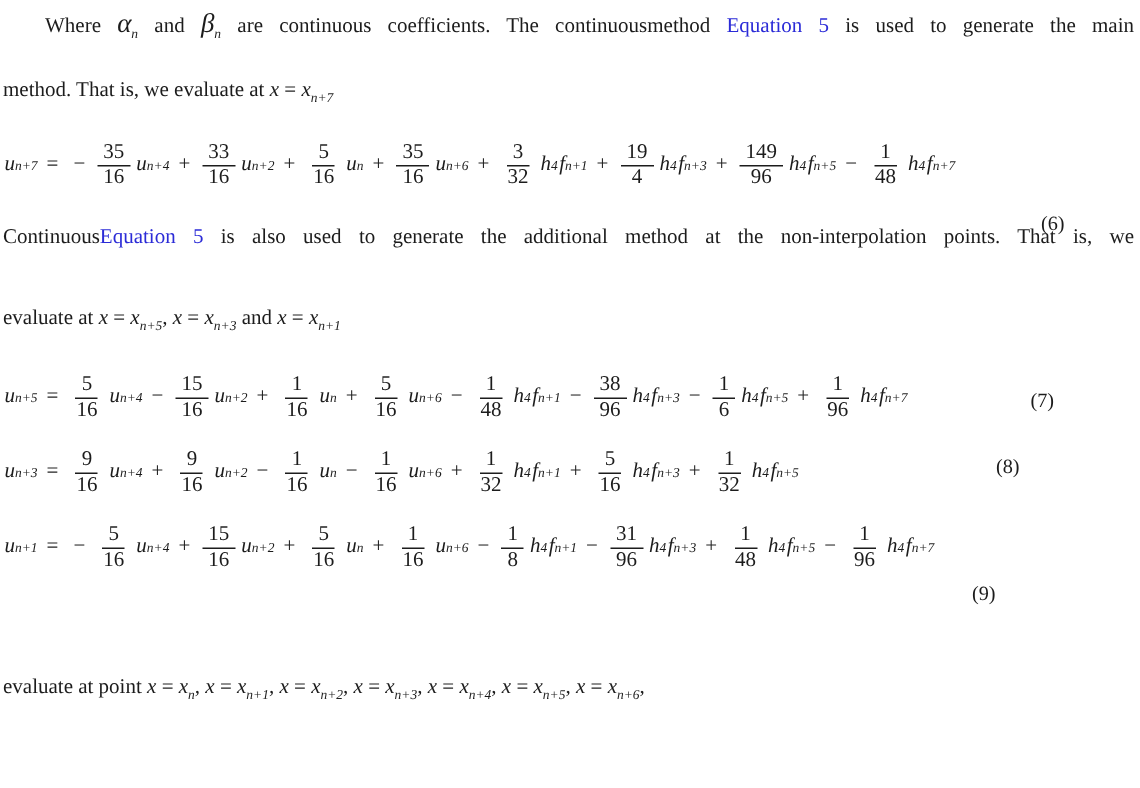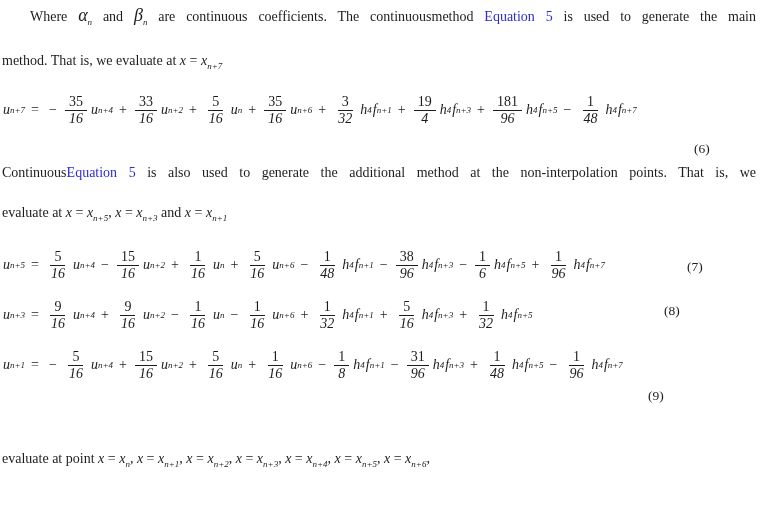--- a/index.html
+++ b/index.html
@@ -32,21 +32,21 @@
   }
   .mvar{font-style:italic;margin-left:1px;}
   .msub{font-size:9px;font-style:italic;vertical-align:-4px;margin-right:1px;}
   .msup{font-size:9px;font-style:italic;vertical-align:6px;}
   .sgn{margin:0 5px;}
   .frac{
     display:inline-flex;flex-direction:column;align-items:center;
     line-height:1.12;margin:16px 3px;
   }
   .num{padding:0 4px;border-bottom:1px solid currentColor;}
-  .den{padding:0 4px;font-style:italic;}
+  .den{padding:0 4px;}
   .eqlabel{position:absolute;font-size:13.5px;}
 </style>
 </head>
 <body>
 
 <div class="page">
 
   <div class="line indent just" style="top:5px"><span class="t">Where </span><span class="greek">α</span><span class="sb">n</span><span class="t"> and </span><span class="greek">β</span><span class="sb">n</span><span class="t"> are continuous coefficients. The continuousmethod </span><span class="lnk">Equation 5</span><span class="t"> is used to generate the main</span></div>
   <div class="line" style="top:51px"><span class="t">method. That is, we evaluate at </span><span class="mi">x</span><span class="t"> = </span><span class="mi">x</span><span class="sb">n+7</span></div>
 
@@ -95,40 +95,40 @@
       <span class="frac">
         <span class="num">19</span>
         <span class="den">4</span>
       </span>
       <span class="mvar">h</span>
       <span class="msup">4</span>
       <span class="mvar">f</span>
       <span class="msub">n+3</span>
       <span class="sgn">+</span>
       <span class="frac">
-        <span class="num">181</span>
+        <span class="num">149</span>
         <span class="den">96</span>
       </span>
       <span class="mvar">h</span>
       <span class="msup">4</span>
       <span class="mvar">f</span>
       <span class="msub">n+5</span>
       <span class="sgn">−</span>
       <span class="frac">
         <span class="num">1</span>
         <span class="den">48</span>
       </span>
       <span class="mvar">h</span>
       <span class="msup">4</span>
       <span class="mvar">f</span>
       <span class="msub">n+7</span>
     </div>
   <div class="eqlabel" style="top:141px;left:694px">(6)</div>
 
-  <div class="line just" style="top:163px"><span class="t">Continuous</span><span class="lnk">Equation 5</span><span class="t"> is also used to generate the additional method at the non-interpolation points. That is, we</span></div>
+  <div class="line just" style="top:149px"><span class="t">Continuous</span><span class="lnk">Equation 5</span><span class="t"> is also used to generate the additional method at the non-interpolation points. That is, we</span></div>
   <div class="line" style="top:203px"><span class="t">evaluate at </span><span class="mi">x</span><span class="t"> = </span><span class="mi">x</span><span class="sb">n+5</span><span class="t">, </span><span class="mi">x</span><span class="t"> = </span><span class="mi">x</span><span class="sb">n+3</span><span class="t"> and </span><span class="mi">x</span><span class="t"> = </span><span class="mi">x</span><span class="sb">n+1</span></div>
 
   <div class="eq" style="top:242px">
       <span class="mvar">u</span>
       <span class="msub">n+5</span>
       <span class="sgn">=</span>
       <span class="frac">
         <span class="num">5</span>
         <span class="den">16</span>
       </span>

